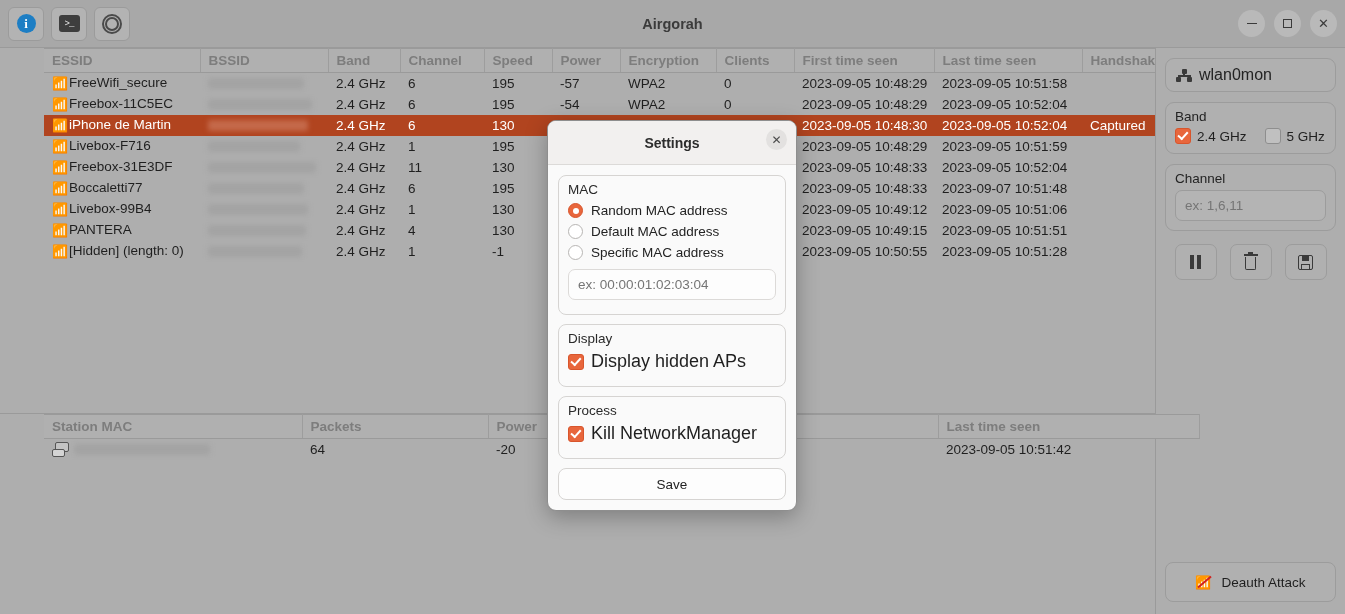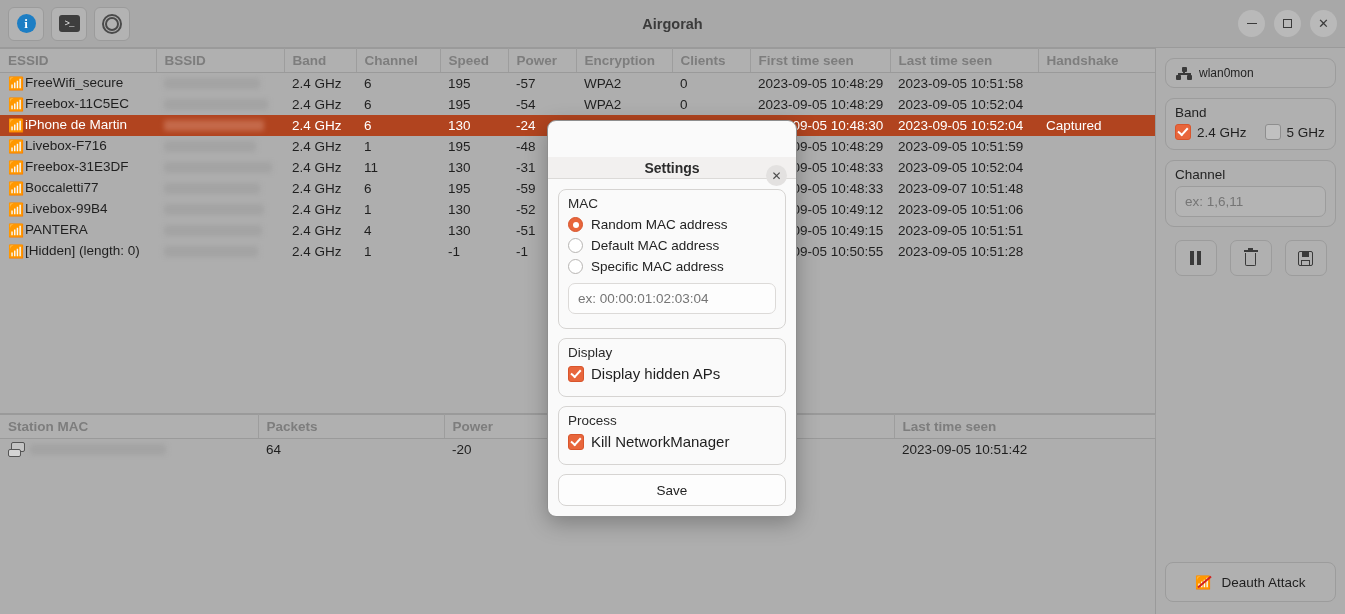--- a/index.html
+++ b/index.html
@@ -71,21 +71,21 @@
     color: #3a3a3a; font-size: 13px;
   }
   .wbtn .sq { width: 9px; height: 9px; border: 1.5px solid #3a3a3a; }
   .wbtn .dash { width: 10px; height: 1.5px; background: #3a3a3a; }
 
   
   .body { display: flex; flex: 1; min-height: 0; }
   .main { flex: 1; display: flex; flex-direction: column; min-width: 0; position: relative; }
 
   
-  table.grid { width: 100%; border-collapse: collapse; table-layout: fixed; }
+  table.grid { width: 100%; border-collapse: collapse; table-layout: fixed; margin-left: 44px; }
   table.grid th {
     background: #b0b0b0;
     border-right: 1px solid #9d9d9d;
     border-bottom: 1px solid #9a9a9a;
     border-top: 1px solid #9a9a9a;
     text-align: left;
     font-size: 13.5px; font-weight: bold; color: #7d7d7d;
     padding: 4px 8px; height: 24px;
   }
   table.grid td {
@@ -116,21 +116,21 @@
     background: #aeaeae;
     border-left: 1px solid #9a9a9a;
     display: flex; flex-direction: column;
     padding: 10px 9px 12px 9px;
     gap: 10px;
   }
   .pill {
     border: 1px solid #9c9c9c; border-radius: 9px;
     background: #b0b0b0;
     padding: 7px 10px;
-    font-size: 12px; color: #232323;
+    font-size: 16px; color: #232323;
     display: flex; align-items: center; gap: 7px;
   }
   .net-ico { position: relative; width: 16px; height: 13px; flex: none; }
   .net-ico i { position: absolute; background: #3a3a3a; display: block; }
   .net-ico .n1 { width: 5px; height: 5px; border-radius: 1px; left: 5.5px; top: 0; }
   .net-ico .n2 { width: 5px; height: 5px; border-radius: 1px; left: 0; top: 8px; }
   .net-ico .n3 { width: 5px; height: 5px; border-radius: 1px; left: 11px; top: 8px; }
   .net-ico .v { width: 1.5px; height: 3px; left: 7.2px; top: 5px; }
   .net-ico .h { width: 11px; height: 1.5px; left: 2.5px; top: 6.5px; }
   .net-ico .l1 { width: 1.5px; height: 2px; left: 2.3px; top: 6.5px; }
@@ -200,25 +200,24 @@
     position: absolute; left: 547px; top: 120px;
     width: 250px;
     background: #fafafa;
     border: 1px solid #8e8e8e;
     border-radius: 9px;
     box-shadow: 0 6px 22px rgba(0,0,0,.28);
     overflow: hidden;
     pointer-events: auto;
   }
   .dlg-head {
-    height: 22px; background: #f2f0ef;
+    height: 44px; background: #f2f0ef;
     border-bottom: 1px solid #dcdad8;
     display: flex; align-items: center; justify-content: center;
     position: relative;
-    margin-top: 36px;
   }
   .dlg-title { font-size: 14px; font-weight: bold; color: #2c2c2c; }
   .dlg-close {
     position: absolute; right: 9px; top: 8px;
     width: 21px; height: 21px; border-radius: 50%;
     background: #e3e1e0; color: #4a4a4a; font-size: 12px;
     display: flex; align-items: center; justify-content: center;
   }
   .dlg-body { padding: 10px; display: flex; flex-direction: column; gap: 9px; }
   .frame { border: 1px solid #d6d4d2; border-radius: 8px; padding: 6px 9px 14px 9px; }
@@ -231,21 +230,21 @@
   }
   .radio.on { border-color: #d8552c; background: #e8663c; }
   .radio.on::after { content: ""; width: 6px; height: 6px; border-radius: 50%; background: #fff; }
   .dlg-input {
     margin-top: 6px;
     border: 1px solid #dcdad8; border-radius: 7px;
     background: #fdfdfd;
     padding: 7px 9px; font-size: 13.5px; color: #aaa8a6;
     width: 100%;
   }
-  .dchk { display: flex; align-items: center; gap: 7px; font-size: 15px; color: #1f1f1f; padding-top: 2px; }
+  .dchk { display: flex; align-items: center; gap: 7px; font-size: 18px; color: #1f1f1f; padding-top: 2px; }
   .dbox {
     width: 16px; height: 16px; border-radius: 3px;
     background: #e8663c; border: 1.5px solid #d8552c;
     display: flex; align-items: center; justify-content: center; flex: none;
   }
   .dbox::after {
     content: ""; width: 4px; height: 8px;
     border: solid #fff; border-width: 0 2px 2px 0;
     transform: rotate(42deg) translate(-1px,-1px);
   }

